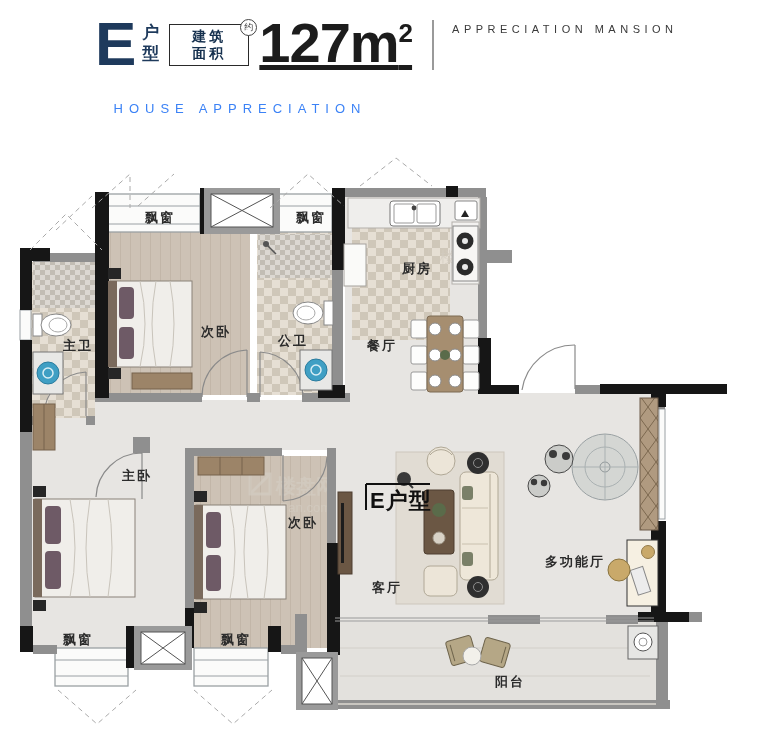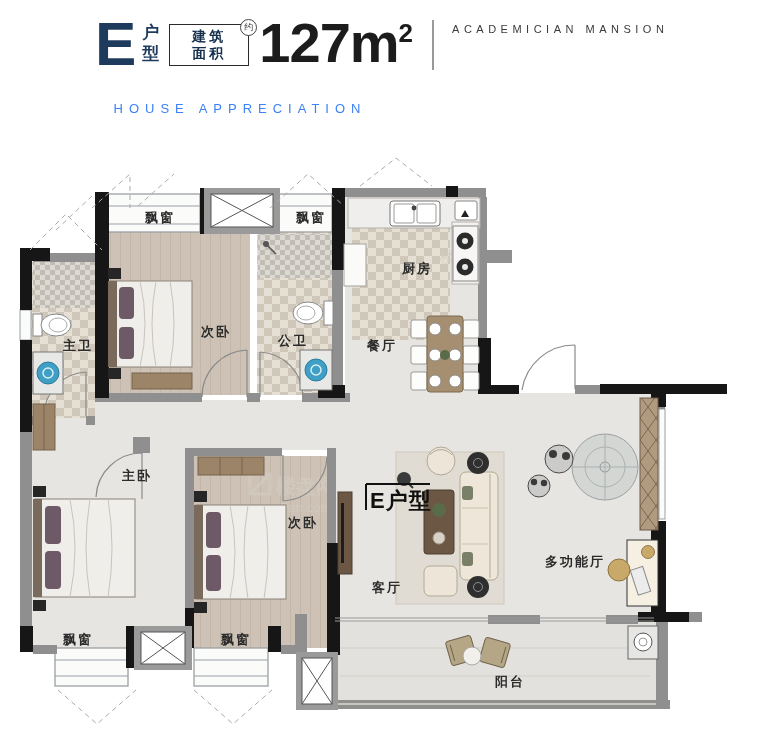--- a/index.html
+++ b/index.html
@@ -11,21 +11,21 @@
   .big-letter{font-size:62px;line-height:56px;font-weight:bold;color:#1e3a5c;
               font-family:"Liberation Sans",sans-serif;}
   .letter-suffix{display:flex;flex-direction:column;margin:6px 0 0 6px;color:#1e3a5c;
                  font-size:17px;font-weight:bold;line-height:21px;}
   .area-box{position:relative;margin:8px 0 0 10px;border:1.5px solid #2a2a2a;
             padding:3px 22px;color:#15304e;font-size:14px;font-weight:bold;
             line-height:17px;letter-spacing:3px;}
   .area-note{position:absolute;right:-9px;top:-6px;width:15px;height:15px;border:1px solid #444;
              border-radius:50%;font-size:9px;letter-spacing:0;line-height:15px;text-align:center;
              background:#fff;color:#333;font-weight:normal;}
-  .area-value{margin:-6px 0 0 10px;font-size:56px;color:#1c1c1c;font-weight:bold;letter-spacing:-1px;}
+  .area-value{margin:-6px 0 0 10px;font-size:56px;color:#1c1c1c;font-weight:bold;letter-spacing:-1px;text-decoration:underline;}
   .area-value sup{font-size:26px;}
   .hdr-divider{width:2px;height:50px;background:#9a9a9a;margin:4px 18px 0 20px;}
   .title-block{margin-top:2px;}
   .title-cn{font-size:31px;color:#222;letter-spacing:3px;font-weight:bold;}
   .title-en{font-size:11px;color:#3a3a3a;letter-spacing:4.5px;margin-top:5px;}
   .subtitle{position:absolute;left:0;top:101px;width:480px;text-align:center;
             font-size:13px;letter-spacing:6px;color:#3b82f6;}
   svg text{font-family:"Liberation Sans",sans-serif;}
   .room-label{font-size:13px;font-weight:bold;fill:#2b2b2b;letter-spacing:2px;}
   .tag-label{font-size:22px;font-weight:bold;fill:#101010;letter-spacing:1px;}
@@ -44,21 +44,21 @@
         <span>型</span>
       </div>
       <div class="area-box">
         <div>建筑</div>
         <div>面积</div>
         <div class="area-note">约</div>
       </div>
       <div class="area-value"><span>127m</span><sup>2</sup></div>
       <div class="hdr-divider"></div>
       <div class="title-block">
-        <div class="title-en">ACADEMICIAN MANSION</div>
+        <div class="title-en">APPRECIATION MANSION</div>
       </div>
     </div>
     <div class="subtitle">HOUSE APPRECIATION</div>
   </div>
 
   <svg width="757" height="739" viewBox="0 0 757 739" style="position:absolute;left:0;top:0;">
     <defs>
       <pattern id="check" width="16" height="16" patternUnits="userSpaceOnUse">
         <rect width="16" height="16" fill="#e6dfd4"></rect>
         <rect width="8" height="8" fill="#cfc7b9"></rect>

